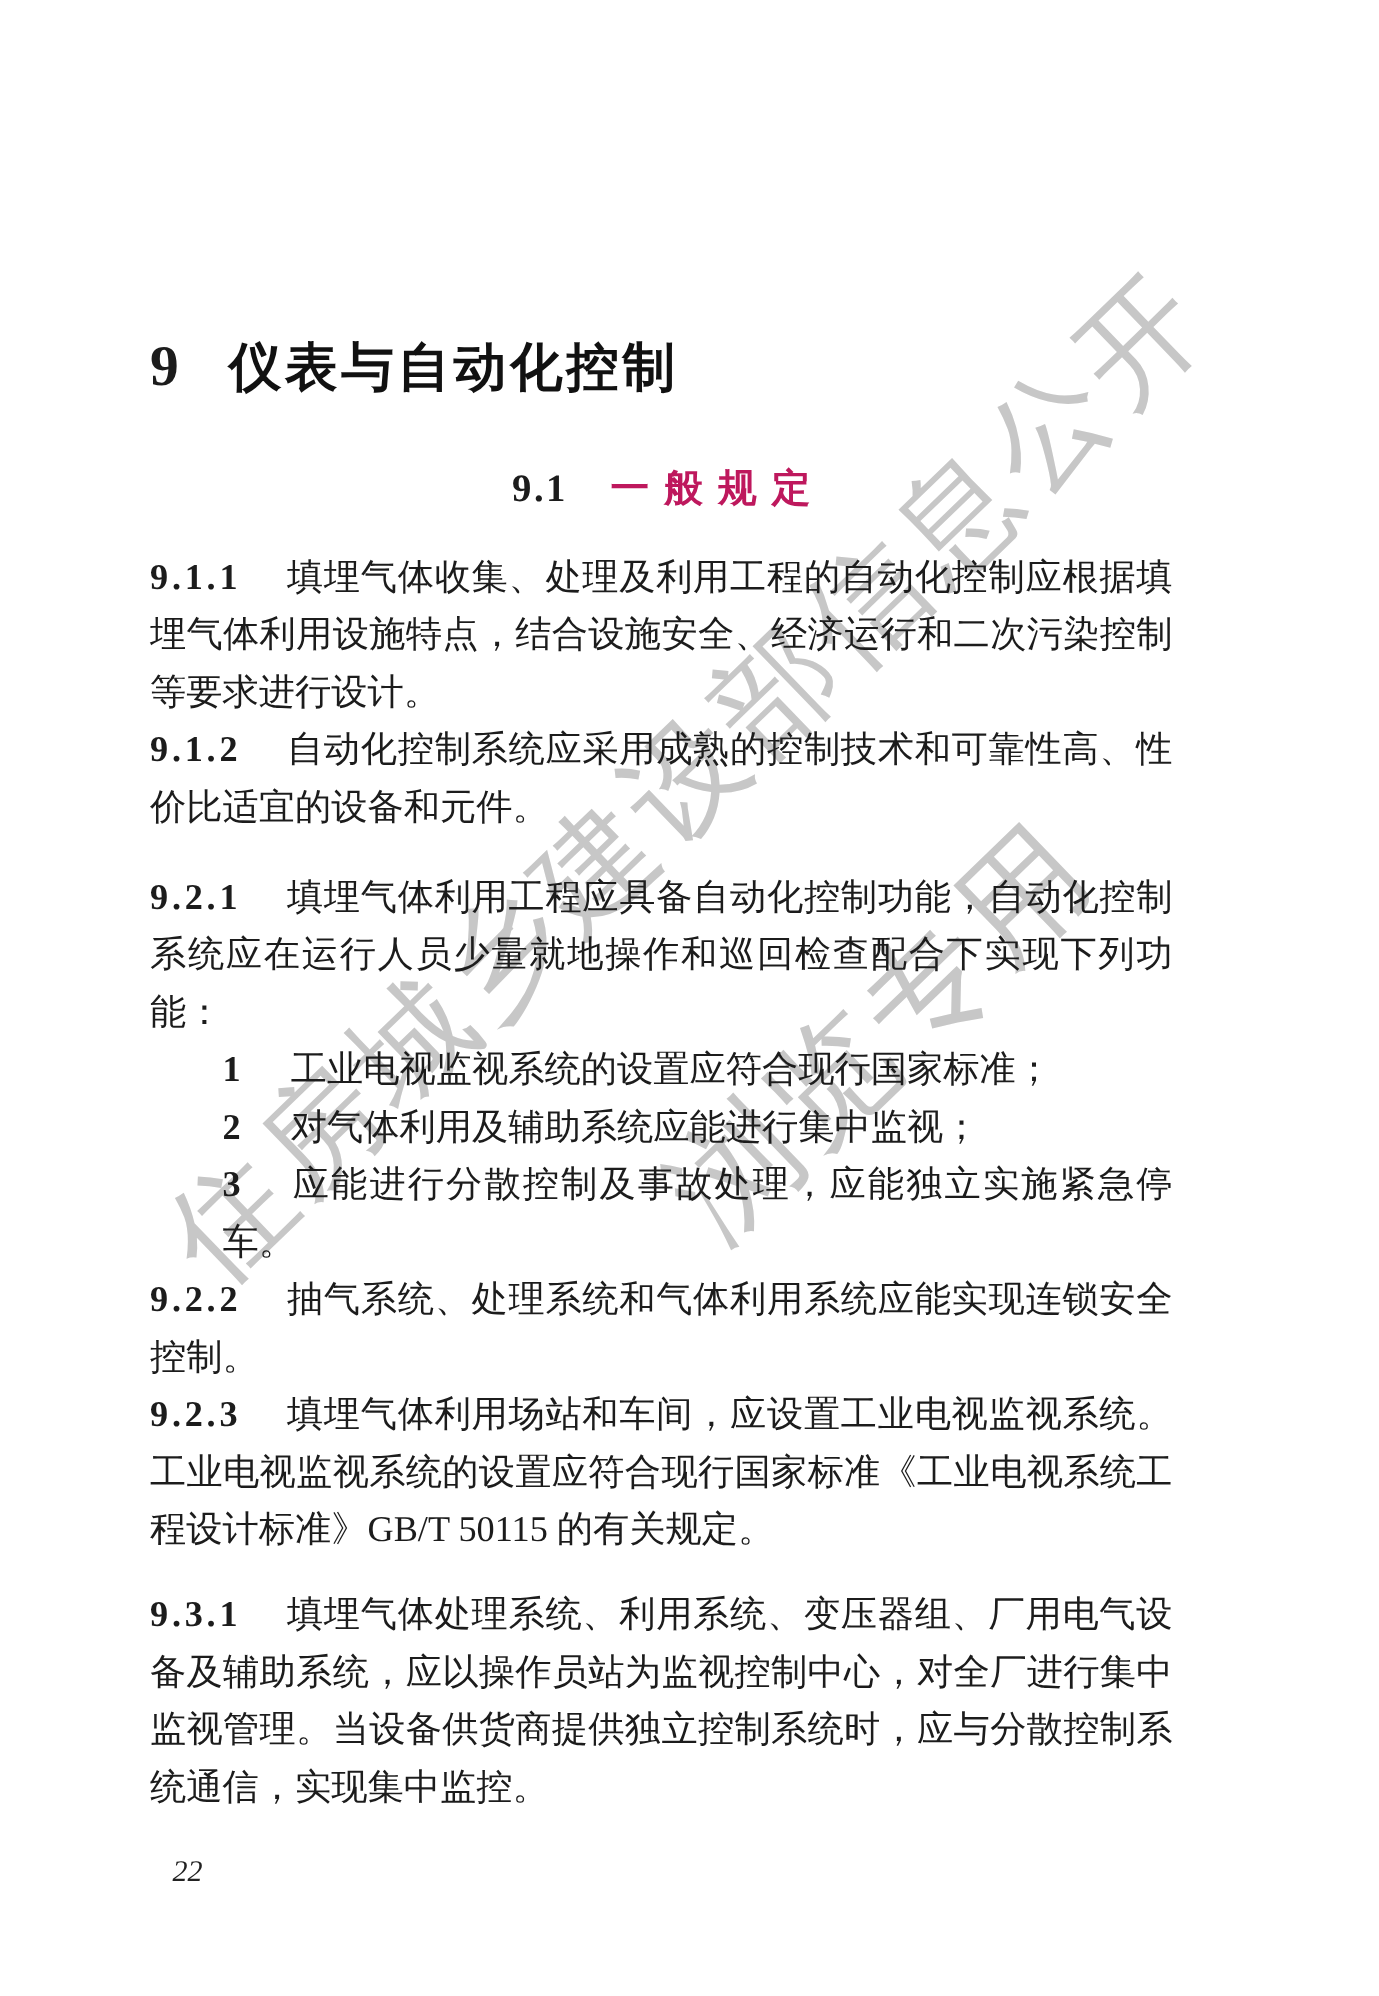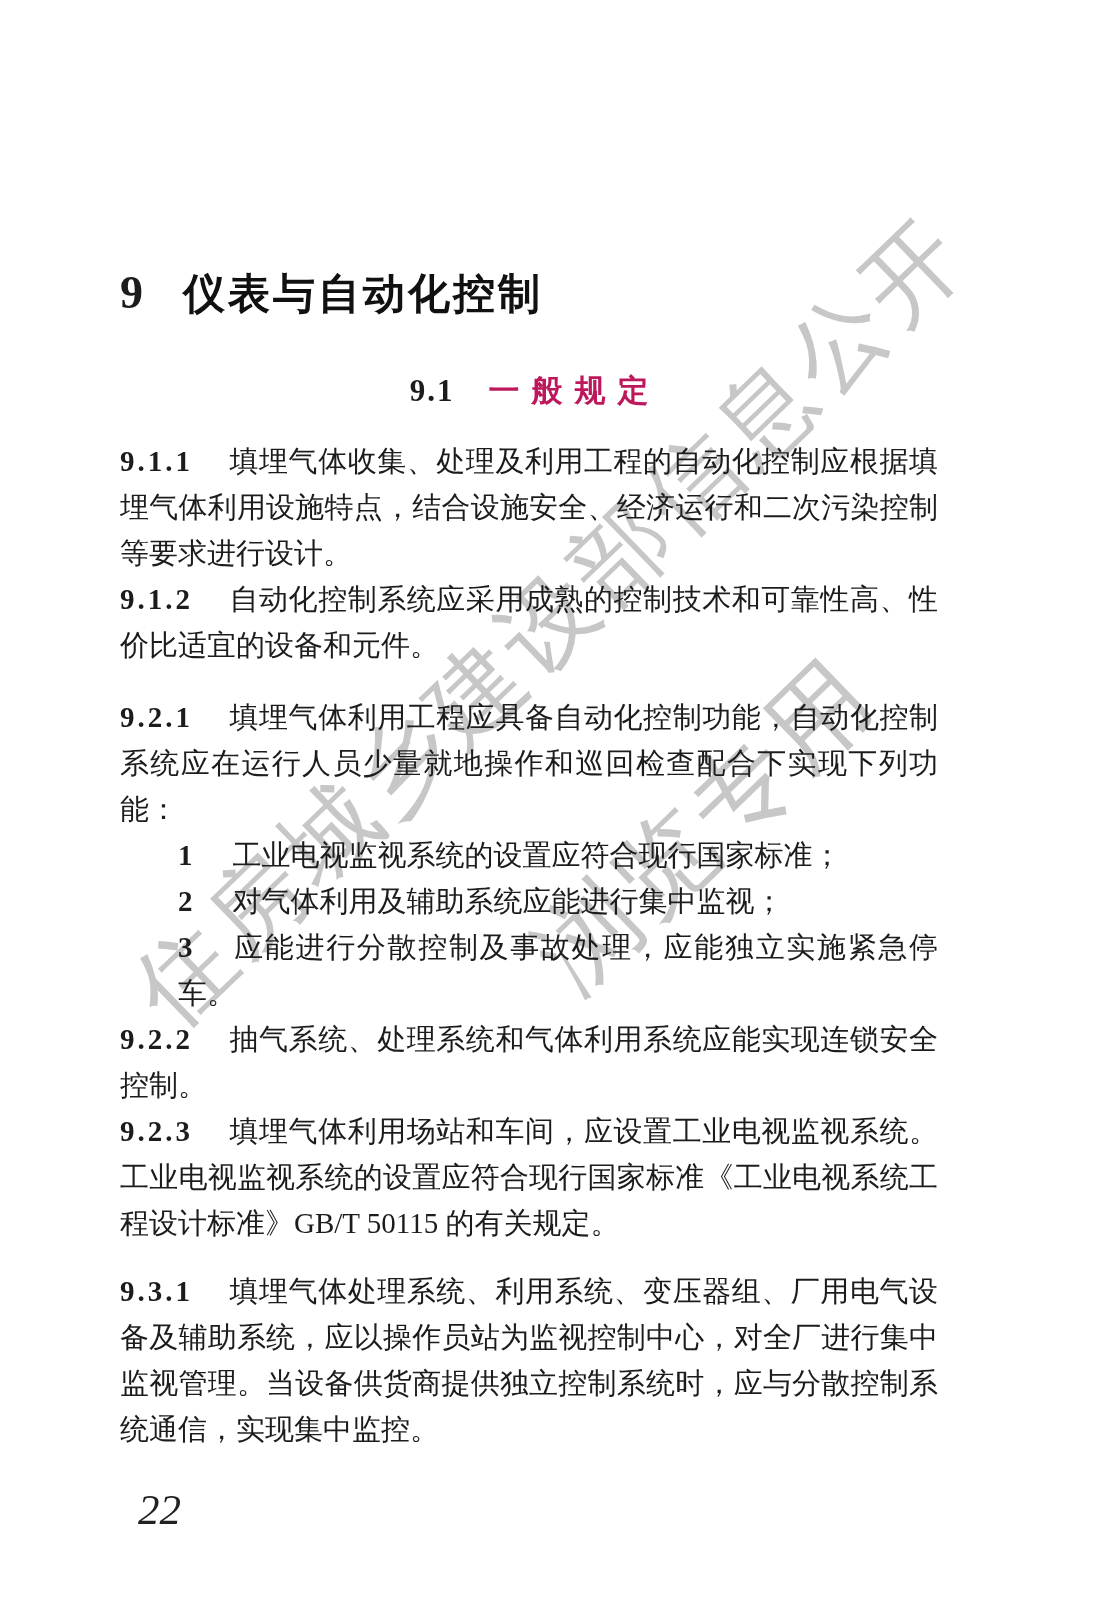--- a/index.html
+++ b/index.html
@@ -99,21 +99,21 @@
     margin-right:36px;
   }
   p.item { padding-left:58px; }
   .inum {
     font-weight:bold;
     margin-right:40px;
   }
   .pagenum {
     position:absolute;
     left:138px; top:1485px;
-    font-size:43px;
+    font-size:24px;
     font-style:italic;
     z-index:2;
     color:#222;
   }
 </style>
 </head>
 <body>
 
 <div class="page">
 

